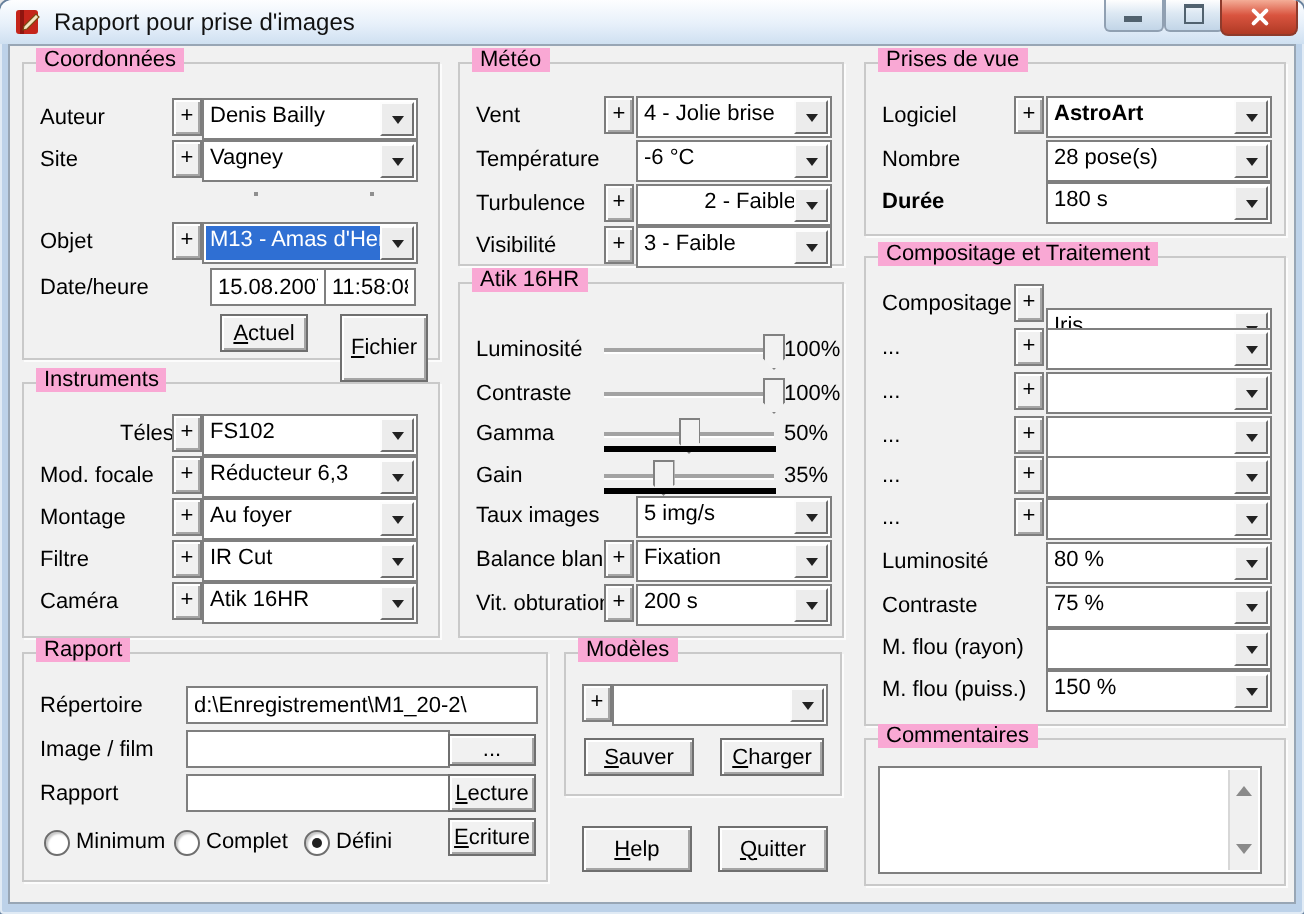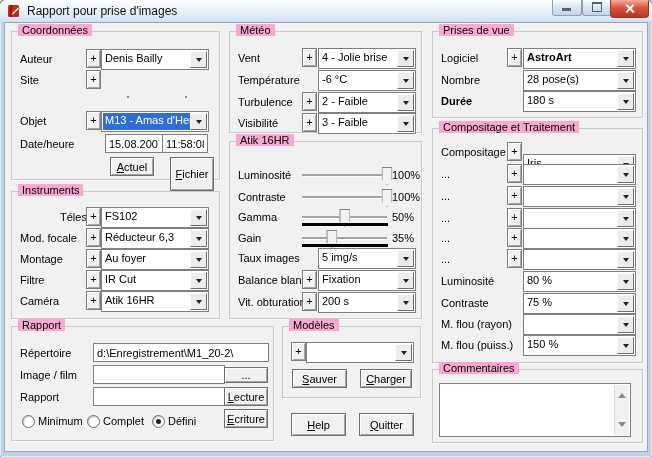--- a/index.html
+++ b/index.html
@@ -84,20 +84,26 @@
       <div class="lbl" style="left:8px;top:17px;">Auteur</div>
       <button class="plus" style="left:74px;top:17px;">+</button>
       <div class="combo" style="left:89px;top:17px;width:106px;">
         <span class="cval">Denis Bailly</span>
         <span class="cbtn">
             <span class="tri"></span>
           </span>
       </div>
       <div class="lbl" style="left:8px;top:38px;">Site</div>
       <button class="plus" style="left:74px;top:38px;">+</button>
+      <div class="combo" style="left:89px;top:38px;width:106px;">
+        <span class="cval">Vagney</span>
+        <span class="cbtn">
+            <span class="tri"></span>
+          </span>
+      </div>
       <span class="dot" style="left:115px;top:64px;"></span>
       <span class="dot" style="left:173px;top:64px;"></span>
       <div class="lbl" style="left:8px;top:79px;">Objet</div>
       <button class="plus" style="left:74px;top:79px;">+</button>
       <div class="combo selected" style="left:89px;top:79px;width:106px;">
         <span class="cval">M13 - Amas d'Hercu</span>
         <span class="cbtn">
             <span class="tri"></span>
           </span>
       </div>
@@ -183,21 +189,21 @@
       </div>
       <div class="lbl" style="left:8px;top:38px;">Température</div>
       <div class="combo" style="left:88px;top:38px;width:96px;">
         <span class="cval">-6 °C</span>
         <span class="cbtn">
             <span class="tri"></span>
           </span>
       </div>
       <div class="lbl" style="left:8px;top:60px;">Turbulence</div>
       <button class="plus" style="left:72px;top:60px;">+</button>
-      <div class="combo" style="left:88px;top:60px;width:96px;">
+      <div class="combo" style="left:88px;top:60px;width:96px;text-align:right;">
         <span class="cval">2 - Faible</span>
         <span class="cbtn">
             <span class="tri"></span>
           </span>
       </div>
       <div class="lbl" style="left:8px;top:81px;">Visibilité</div>
       <button class="plus" style="left:72px;top:81px;">+</button>
       <div class="combo" style="left:88px;top:81px;width:96px;">
         <span class="cval">3 - Faible</span>
         <span class="cbtn">

